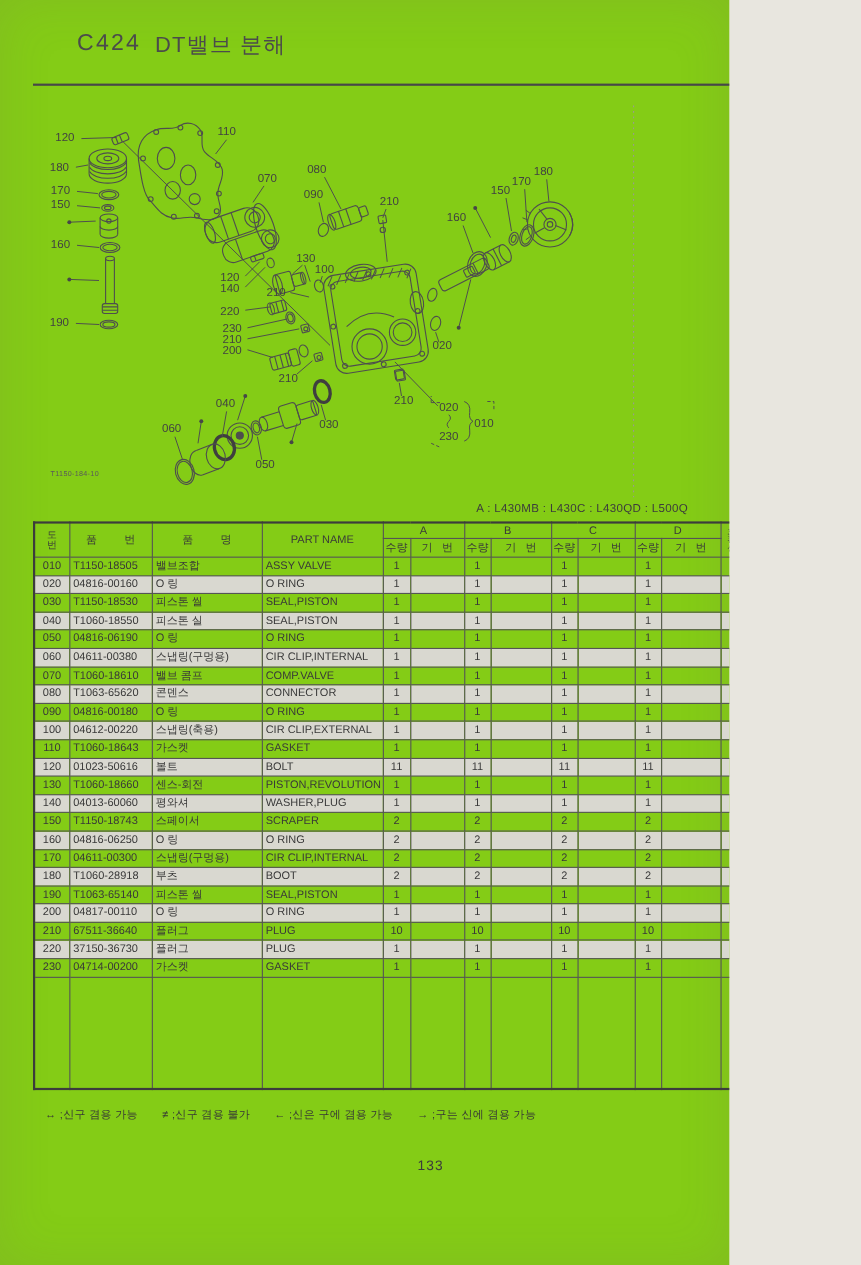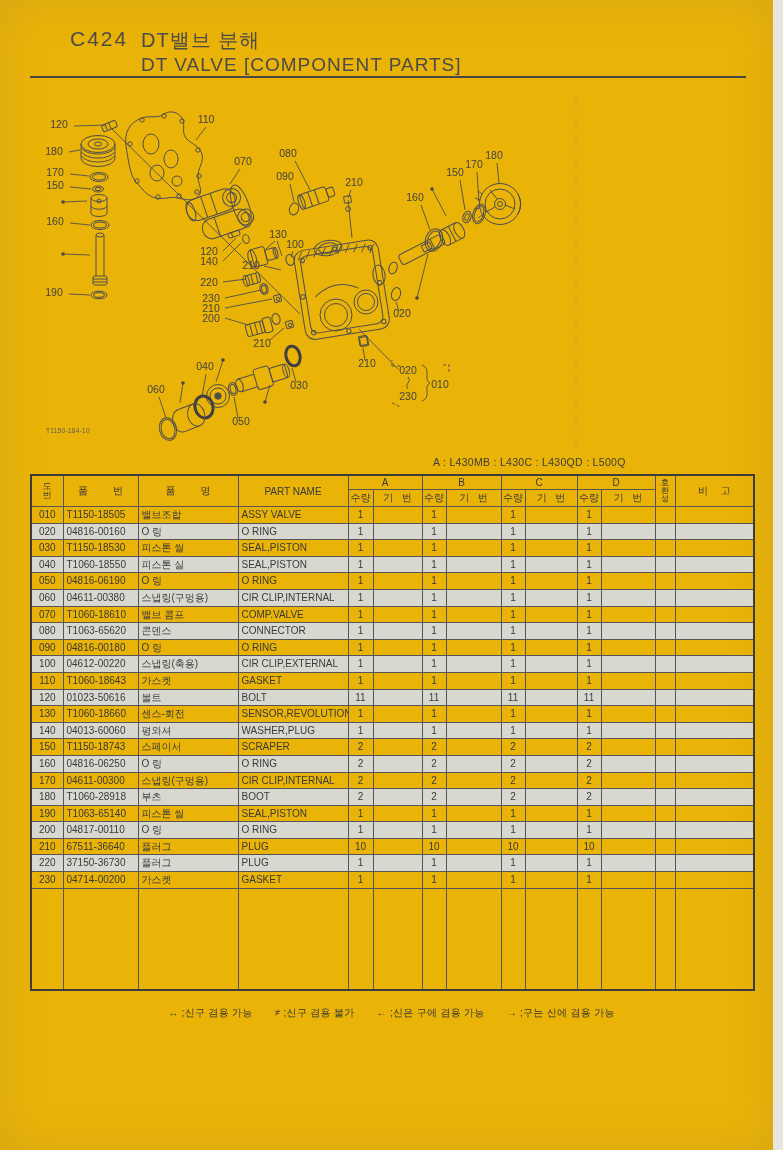--- a/index.html
+++ b/index.html
@@ -1,17 +1,17 @@
 <!DOCTYPE html>
 <html><head>
 <meta charset="utf-8">
 <style>
   html,body{margin:0;padding:0;}
   body{width:783px;height:1150px;background:#e8e6df;}
-  .page{position:relative;width:773px;height:1150px;background:#eab308;
+  .page{position:relative;width:663px;height:1150px;background:#84cc16;
         font-family:"Liberation Sans",sans-serif;color:#3e3e3e;overflow:hidden;
         box-shadow:inset 0 0 46px rgba(110,105,90,.16);}
   
   .code{position:absolute;left:70px;top:27px;font-size:21px;letter-spacing:2px;color:#4b4b4b;}
   .title-kr{position:absolute;left:141px;top:27px;font-size:20px;letter-spacing:1px;color:#4b4b4b;}
   .title-en{position:absolute;left:141px;top:54px;font-size:19px;letter-spacing:1px;color:#4b4b4b;}
   .title-rule{position:absolute;left:30px;top:76px;width:716px;height:2px;background:#474747;}
   
   .diagram{position:absolute;left:30px;top:88px;width:723px;height:370px;}
   svg text.callout{font-family:"Liberation Sans",sans-serif;font-size:10.5px;fill:#424242;}
@@ -29,32 +29,31 @@
   table.parts th,table.parts td{border:1px solid #555;font-weight:normal;font-size:10px;
               color:#393939;padding:0 3px;overflow:hidden;white-space:nowrap;}
   table.parts thead th{text-align:center;padding:1px 0;}
   th.sp2{word-spacing:22px;} th.sp1{word-spacing:6px;font-family:Liberation Serif, serif;} th.sp3{word-spacing:10px;}
   .stack{font-size:9px;line-height:9.5px;} .stack3{font-size:8px;line-height:8px;}
   table.parts td{height:15.6px;line-height:15.6px;}
   td.c{text-align:center;padding:0;}
   tr.shade td{background:#d9d8d0;}
   tr.filler td{height:100px;}
   
-  .legend{position:absolute;left:30px;top:1006px;width:723px;text-align:center;font-size:10px;color:#363636;}
+  .legend{position:absolute;left:30px;top:1006px;width:723px;text-align:left;font-size:10px;color:#363636;}
   .legend span.item{margin:0 11px;letter-spacing:.3px;}
   .pageno{position:absolute;left:30px;top:1053px;width:723px;text-align:center;font-size:12.5px;color:#3c3c3c;letter-spacing:1px;}
 </style>
 </head>
 <body>
 
 <div class="page">
 
   <div class="code">C424</div>
   <div class="title-kr">DT밸브 분해</div>
-  <div class="title-en">DT VALVE [COMPONENT PARTS]</div>
   <div class="title-rule"></div>
 
   <div class="diagram">
     <svg id="diagram-svg" width="723" height="370" viewBox="0 0 723 370" xmlns="http://www.w3.org/2000/svg">
 
       <line x1="546" y1="8" x2="546" y2="364" stroke="#9b9a92" stroke-width="1" stroke-dasharray="1.5,3.5"></line>
 
       <text class="tiny" x="16" y="345">T1150-184-10</text>
 
       <g class="pt" transform="rotate(-22 81 38)">
@@ -643,21 +642,21 @@
           <td></td>
           <td class="c">11</td>
           <td></td>
           <td></td>
           <td></td>
         </tr>
         <tr>
           <td class="c">130</td>
           <td>T1060-18660</td>
           <td>센스-회전</td>
-          <td>SENSOR,REVOLUTION</td>
+          <td>PISTON,REVOLUTION</td>
           <td class="c">1</td>
           <td></td>
           <td class="c">1</td>
           <td></td>
           <td class="c">1</td>
           <td></td>
           <td class="c">1</td>
           <td></td>
           <td></td>
           <td></td>
@@ -836,13 +835,14 @@
           <td></td>
           <td></td>
           <td></td>
           <td></td>
         </tr>
       </tbody>
   </table>
 
   <div class="legend" id="legend"><span class="item">↔ ;신구 겸용 가능</span><span class="item">≠ ;신구 겸용 불가</span><span class="item">← ;신은 구에 겸용 가능</span><span class="item">→ ;구는 신에 겸용 가능</span></div>
 
+  <div class="pageno">133</div>
 </div>
 
 </body></html>

